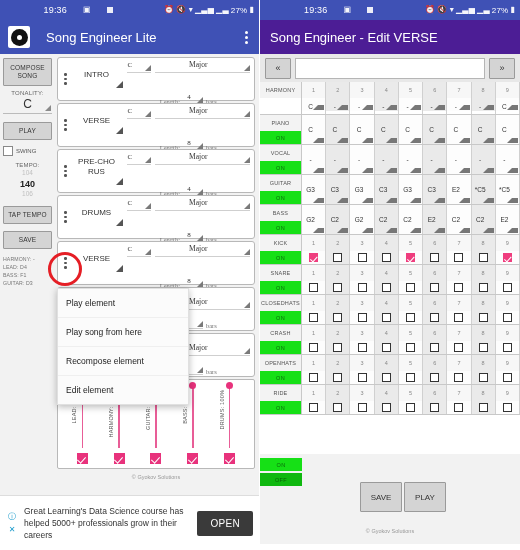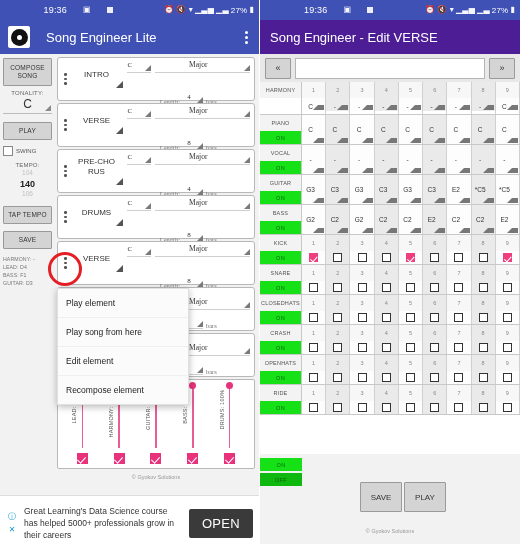--- a/index.html
+++ b/index.html
@@ -128,21 +128,21 @@
   .slbox { width: 11px; height: 11px; background: #e8327c; margin-top: 5px; position: relative; cursor: pointer; }
   .slbox::after { content: ""; position: absolute; left: 2.5px; top: 1.5px; width: 4px; height: 7px;
     border: solid #fff; border-width: 0 1.5px 1.5px 0; transform: rotate(42deg); }
   .copyright { text-align: center; font-size: 5.5px; color: #999; padding: 3px 0; }
 
   
   .ad { height: 55px; background: #fff; border-top: 1px solid #ddd; display: flex; align-items: center; padding: 0 6px; gap: 6px; }
   .adside { width: 12px; display: flex; flex-direction: column; gap: 5px; align-items: center; }
   .adi { font-size: 8px; color: #1a9acb; line-height: 1; }
   .adtxt { flex: 1; font-size: 8.5px; color: #333; line-height: 1.45; }
-  .adbtn { background: #3a3a3a; color: #fff; font-size: 13px; padding: 7px 13px; border-radius: 2px; cursor: pointer; letter-spacing: .3px; }
+  .adbtn { background: #3a3a3a; color: #fff; font-size: 10px; padding: 7px 13px; border-radius: 2px; cursor: pointer; letter-spacing: .3px; }
 
   
   .navbar { height: 28px; background: #e8e8e8; display: flex; align-items: center; padding: 3px 5px; gap: 4px; }
   .navbtn {
     width: 26px; height: 21px; background: #d4d4d4; border: 1px solid #9a9a9a;
     font-size: 9px; color: #333; display: flex; align-items: center; justify-content: center; cursor: pointer; border-radius: 1px;
   }
   .navfield { flex: 1; height: 21px; background: #fff; border: 1px solid #b5b5b5; }
 
   .grid { height: 372px; overflow: hidden; background: #fff; }
@@ -423,22 +423,22 @@
           </div>
           <div class="copyright">© Gyokov Solutions</div>
         </div>
     </div>
 
     <div class="redcircle"></div>
 
     <div class="ctxmenu" id="ctx-host">
         <div class="ctxitem">Play element</div>
         <div class="ctxitem">Play song from here</div>
+        <div class="ctxitem">Recompose element</div>
         <div class="ctxitem">Edit element</div>
-        <div class="ctxitem">Recompose element</div>
       </div>
 
     <div class="ad">
       <div class="adside">
         <span class="adi">ⓘ</span>
         <span class="adi">✕</span>
       </div>
       <div class="adtxt">Great Learning's Data Science course has helped 5000+ professionals grow in their careers</div>
       <div class="adbtn">OPEN</div>
     </div>

